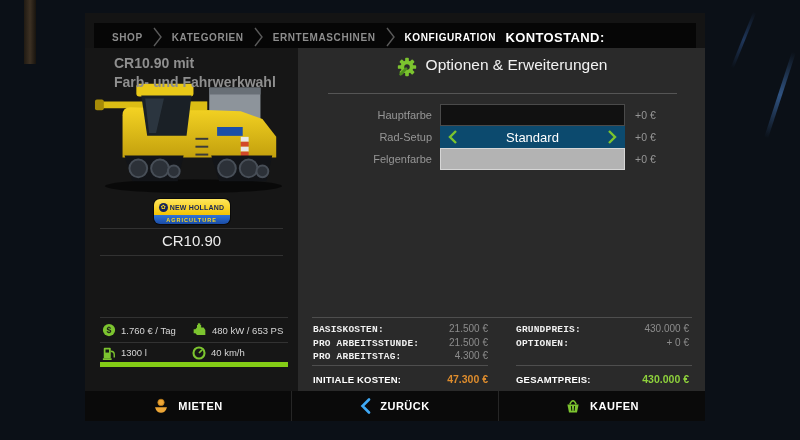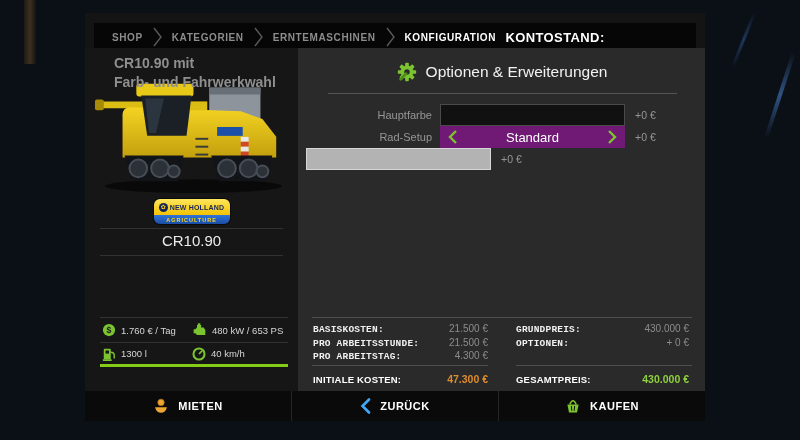--- a/index.html
+++ b/index.html
@@ -50,38 +50,38 @@
   .brandlogo .top .leaf { width:9px; height:9px; border-radius:50%; background:#16255a; color:#ffd91c;
     font-size:6px; line-height:9px; text-align:center; }
   .brandlogo .top .nm { font-size:7px; font-weight:bold; color:#16255a; letter-spacing:.2px; }
   .brandlogo .bot { height:9px; background:linear-gradient(180deg,#2f74d8,#1a4ca5);
     display:flex; align-items:center; justify-content:center; }
   .brandlogo .bot .tg { font-size:5.5px; font-weight:bold; color:#ffd91c; letter-spacing:1px; }
   .hr-l { position:absolute; left:15px; right:15px; height:1px; background:#323232; }
   .veh-name { position:absolute; left:0; right:0; top:184px; text-align:center; font-size:15px; color:#ececec; }
   .stats { position:absolute; left:15px; right:10px; top:269px; }
   .stat-row { display:flex; align-items:center; height:25px; border-top:1px solid #323232; }
-  .stat-row:last-child { border-bottom:3px solid #84cc16; }
+  .stat-row:last-child { border-bottom:5px solid #84cc16; }
   .stat { display:flex; align-items:center; gap:5px; }
   .stat .txt { font-size:9.5px; color:#d6d6d6; }
   .stat.c1 { width:92px; flex:none; padding-left:2px; }
 
   
   .right-panel { position:relative; flex:1; background:#2a2a2a; }
   .cfg-head { position:absolute; left:0; right:0; top:8px; height:32px;
-    display:flex; align-items:center; justify-content:center; gap:8px; }
+    display:flex; justify-content:center; gap:8px; }
   .cfg-title { font-size:15.5px; color:#f2f2f2; }
   .cfg-hr { position:absolute; left:30px; right:28px; top:45px; height:1px; background:#555555; }
   .cfg-rows { position:absolute; left:0; right:0; top:59px; }
   .cfg-row { display:flex; align-items:center; height:16px; margin-bottom:6px; }
   .cfg-label { width:134px; text-align:right; font-size:11px; color:#969696; flex:none; }
   .cfg-widget { margin-left:8px; width:185px; height:22px; flex:none; position:relative; }
   .swatch { width:100%; height:100%; border:1px solid #4a4a4a; }
   .swatch.light { border-color:#d6d6d6; }
-  .selector { width:100%; height:100%; background:#701a75; display:flex; align-items:center; }
+  .selector { width:100%; height:100%; background:#0c4a6e; display:flex; align-items:center; }
   .sel-arrow { width:26px; height:100%; display:flex; align-items:center; justify-content:center; cursor:pointer; }
   .sel-value { flex:1; text-align:center; font-size:13px; color:#ffffff; }
   .cfg-price { margin-left:10px; font-size:10.5px; color:#969696; }
 
   .costs { position:absolute; left:0; right:0; top:269px; }
   .cost-hr { position:absolute; height:1px; background:#4e4e4e; }
   .cost-col { position:absolute; top:6px; }
   .cost-col.lc { left:15px; width:175px; }
   .cost-col.rc { left:218px; width:173px; }
   .cost-line { display:flex; justify-content:space-between; align-items:baseline; line-height:12.5px; }
@@ -274,20 +274,21 @@
                   <svg width="10" height="14" viewBox="0 0 10 14">
                       <polyline points="2,1 8,7 2,13" fill="none" stroke="#7cc42f" stroke-width="2.4"></polyline>
                     </svg>
                 </span>
               </div>
             </div>
             <span class="cfg-price">+0 €</span>
           </div>
 
           <div class="cfg-row">
+            <span class="cfg-label">Felgenfarbe</span>
             <div class="cfg-widget">
               <div class="swatch light" style="background-color: rgb(179, 179, 179);"></div>
             </div>
             <span class="cfg-price">+0 €</span>
           </div>
         </div>
 
         <div class="costs">
           <div class="cost-hr" style="left:14px; right:13px; top:0"></div>
 

